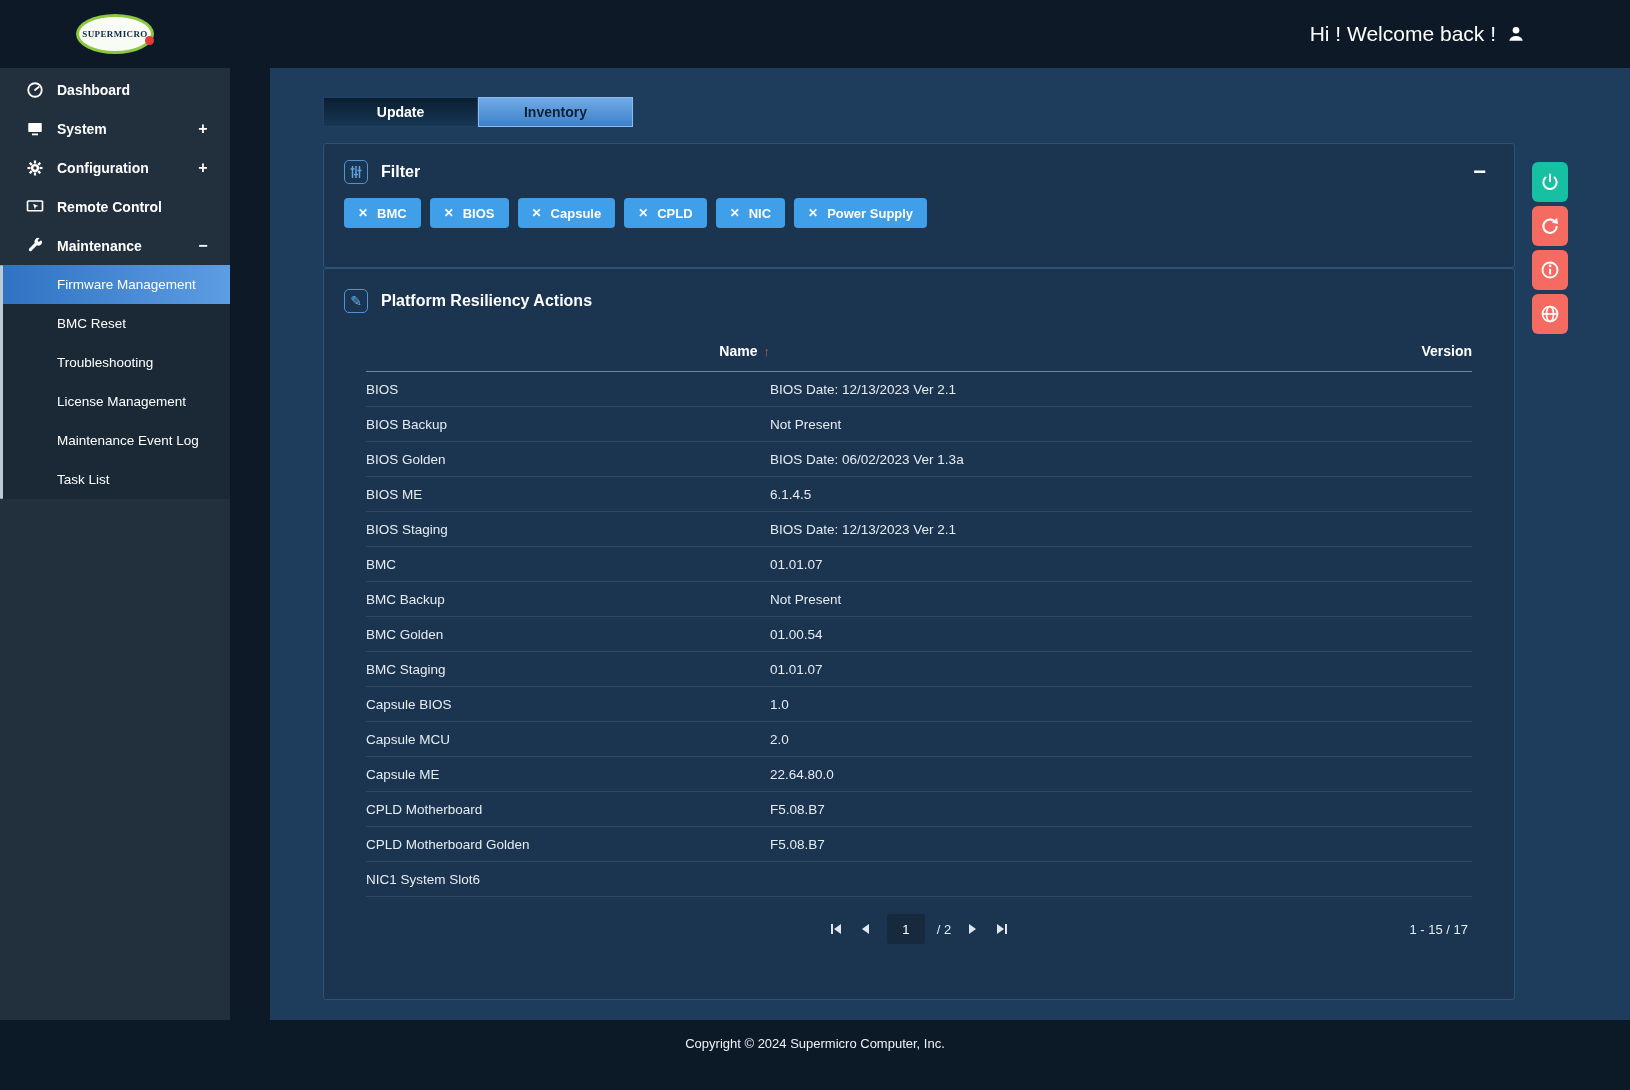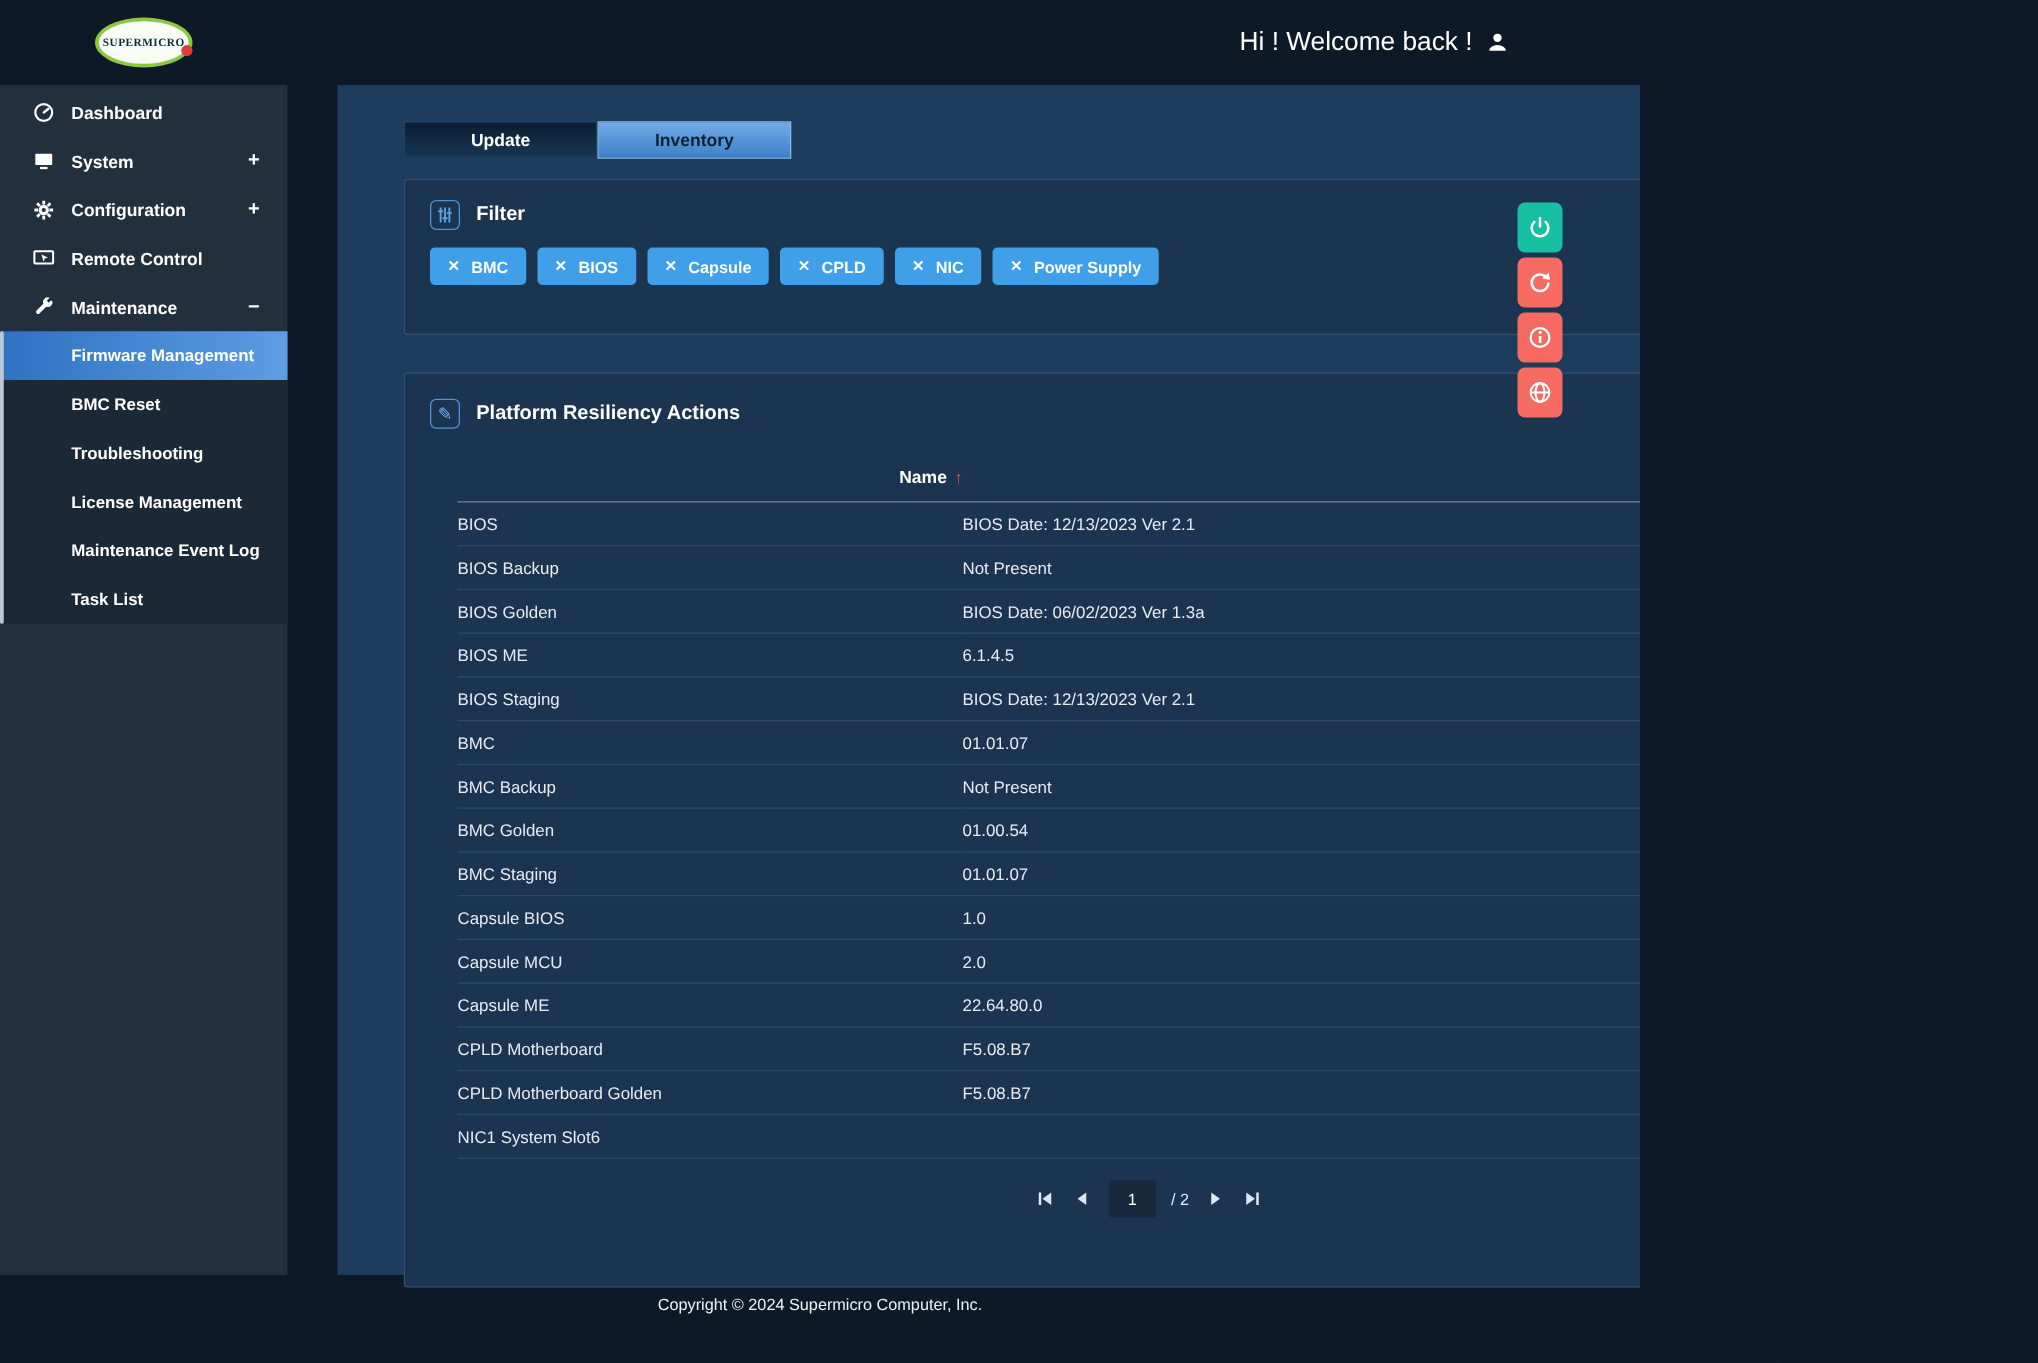--- a/index.html
+++ b/index.html
@@ -1,19 +1,19 @@
 <!DOCTYPE html>
 <html><head>
 <meta charset="utf-8">
 <style>
   * { box-sizing: border-box; margin: 0; padding: 0; }
   html,body { background:#0d1926; }
   body { font-family:"Liberation Sans", sans-serif; color:#e9eef4; }
 
-  .app { position:relative; width:1312px; height:1090px; overflow:hidden; background:#0d1926; }
+  .app { position:relative; width:1630px; height:1090px; overflow:hidden; background:#0d1926; }
 
   
   .header { height:68px; display:flex; align-items:center; justify-content:space-between;
             padding:0 104px 0 76px; background:#0d1926; }
   .logo-oval { position:relative; width:78px; height:40px; background:#f6fbف4; background:#f8fcf4;
                border:3px solid #8dc63f; border-radius:50%; display:flex; align-items:center; justify-content:center; }
   .logo-text { font-family:"Liberation Serif", serif; font-size:9px; font-weight:bold; letter-spacing:.4px;
                color:#0e2a3f; }
   .logo-dot { position:absolute; right:-3px; top:19px; width:9px; height:9px; border-radius:50%; background:#e23b3b; }
   .welcome { display:flex; align-items:center; gap:10px; font-size:21px; color:#ffffff; }
@@ -22,38 +22,38 @@
   .body-row { display:flex; height:952px;gap:40px; }
 
   
   .sidebar { position:relative; width:230px; background:#222f3d; flex:0 0 230px; padding-top:2px; }
   .nav-item { height:39px; display:flex; align-items:center; gap:13px; padding:0 20px 0 26px;
               font-size:14px; font-weight:bold; color:#ffffff; cursor:pointer; }
   .nav-icon { width:18px; height:18px; display:flex; align-items:center; justify-content:center; }
   .nav-toggle { margin-left:auto; font-size:16px; font-weight:bold; width:14px; text-align:center; color:#fff; cursor:pointer; }
   .subnav { background:#1b2835; }
   .subnav-item { height:39px; display:flex; align-items:center; padding-left:57px;
-                 font-size:13.5px; font-weight:bold; color:#ffffff; cursor:pointer; }
+                 font-size:13.5px; font-weight:normal; color:#ffffff; cursor:pointer; }
   .subnav-item.active { background:linear-gradient(90deg,#2f72c2,#5c9de3); }
   .side-scrollbar { position:absolute; left:0; top:197px; width:3px; height:234px; background:#bcc9d6; border-radius:2px; }
 
   
   .main { flex:1; background:#1e3c5b; padding:29px 0 0 53px; position:relative; }
 
   
   .tabs { display:flex; margin-bottom:16px; }
   .tab { width:155px; height:30px; display:flex; align-items:center; justify-content:center;
          font-size:14px; font-weight:bold; cursor:pointer; }
   .tab-update { background:linear-gradient(180deg,#0a1e31,#173click754); background:linear-gradient(180deg,#0a1e31,#173754);
                 color:#ffffff; border:1px solid #1d4266; }
   .tab-inventory { background:linear-gradient(180deg,#71aae7,#3d80ca); color:#0d2133; border:1px solid #8abbee; }
 
   
   .panel { width:1192px; background:#1b344f; border:1px solid #2d5277; border-radius:3px; }
-  .filter-panel { height:125px; padding:16px 20px; margin-bottom:30px; }
+  .filter-panel { height:125px; padding:16px 20px; margin-bottom:0; }
   .panel-header { display:flex; align-items:center; gap:13px; }
   .panel-icon { width:24px; height:24px; border:1.5px solid #4f94d8; border-radius:5px;
                 display:flex; align-items:center; justify-content:center; color:#6db3f2; flex:0 0 24px; }
   .panel-icon .pencil-glyph { font-size:14px; line-height:1; color:#6db3f2; }
   .panel-title { font-size:16px; font-weight:bold; color:#ffffff; }
   .collapse-btn { margin-left:auto; margin-right:8px; font-size:22px; font-weight:bold; color:#ffffff;
                   line-height:20px; cursor:pointer; }
   .chips { display:flex; gap:9px; margin-top:14px; }
   .chip { display:inline-flex; align-items:center; gap:9px; height:30px; padding:0 14px;
           background:#3f9fe9; border:none; border-radius:4px; color:#ffffff;

